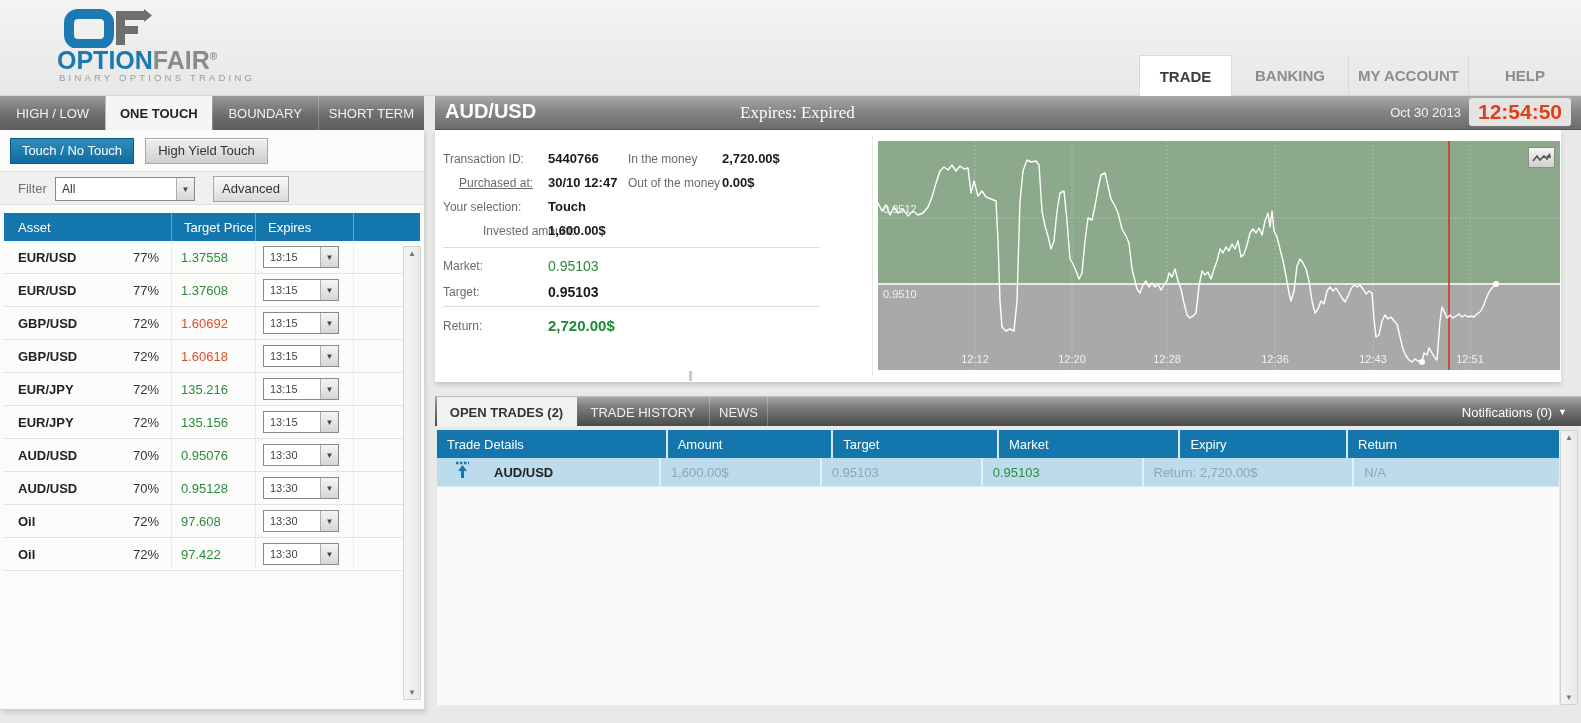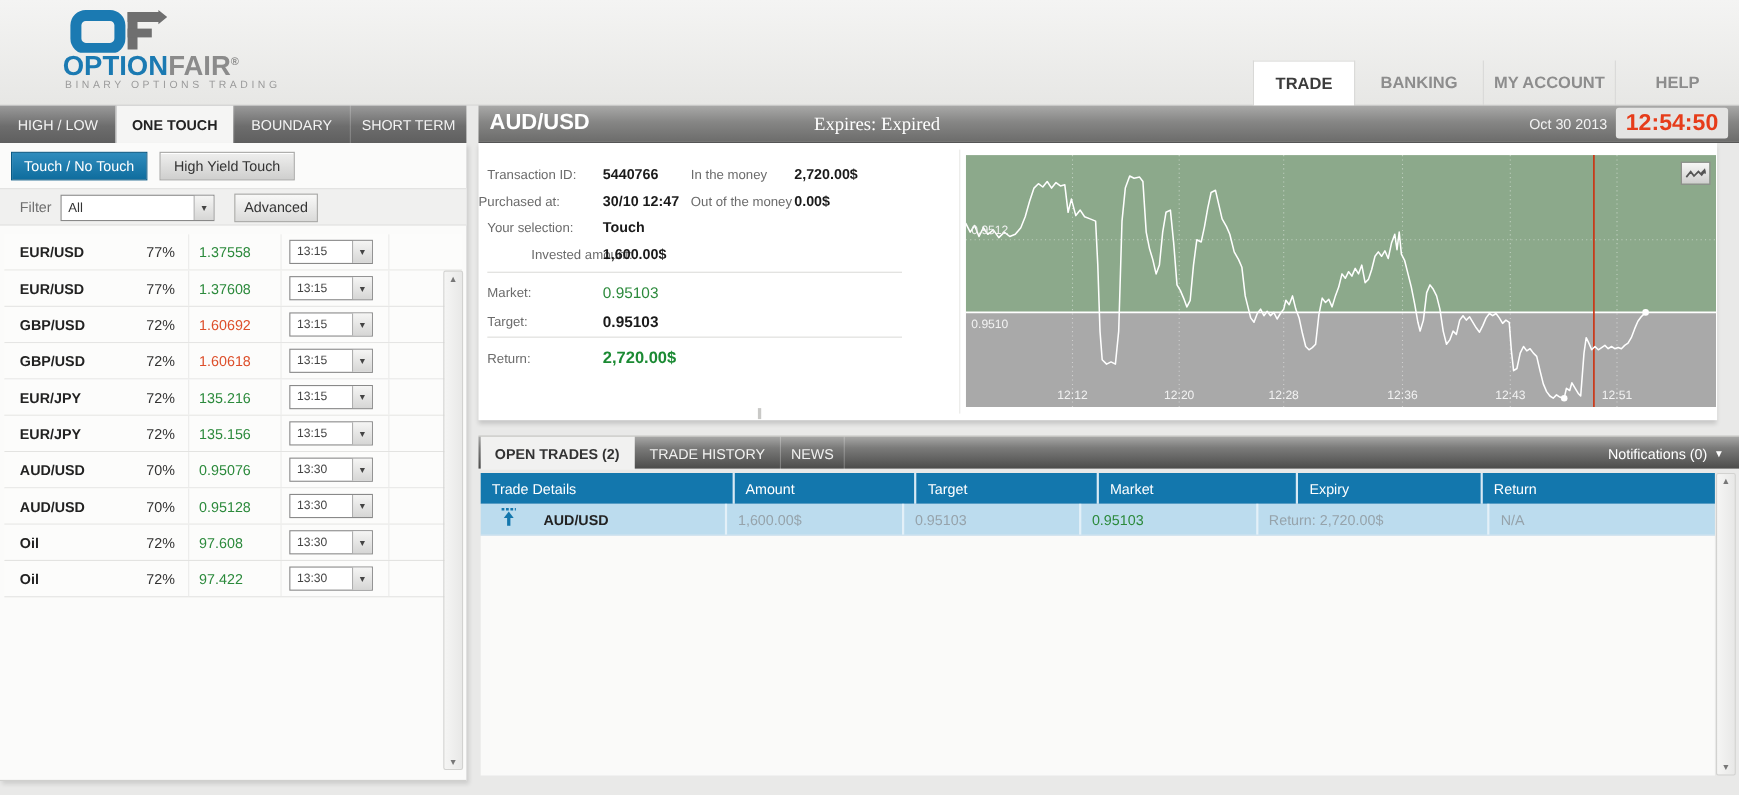--- a/index.html
+++ b/index.html
@@ -166,20 +166,26 @@
     </div>
     <div class="filter-row">
       <div class="filter-label">Filter</div>
       <div class="fselect filter-select">
         <span class="val">All</span>
         <span class="arrow-btn">▼</span>
       </div>
       <div class="btn-advanced">Advanced</div>
     </div>
     <div class="asset-table">
+      <div class="asset-head" id="asset-head">
+          <div class="hc hc-asset">Asset</div>
+          <div class="hc hc-price">Target Price</div>
+          <div class="hc hc-exp">Expires</div>
+          <div class="hc hc-blank"></div>
+        </div>
       <div id="asset-rows">
           <div class="arow">
             <div class="c c-asset">
               <span class="aname">EUR/USD</span>
               <span class="pct">77%</span>
             </div>
             <div class="c c-price up">1.37558</div>
             <div class="c c-exp">
               <div class="fselect row-select">
                 <span class="val">13:15</span>
@@ -320,21 +326,21 @@
       <div class="up">▲</div>
       <div class="down">▼</div>
     </div>
   </div>
 
   <div class="trade-panel">
     <div class="dl" style="left:8px;top:22px;">Transaction ID:</div>
     <div class="dv" style="left:113px;top:21px;">5440766</div>
     <div class="dl" style="left:193px;top:22px;">In the money</div>
     <div class="dv" style="left:287px;top:21px;">2,720.00$</div>
-    <div class="dl" style="left:0;top:46px;">Purchased at:</div>
+    <div class="dl" style="left:24px;top:46px;text-decoration:underline;">Purchased at:</div>
     <div class="dv" style="left:113px;top:45px;">30/10 12:47</div>
     <div class="dl" style="left:193px;top:46px;">Out of the money</div>
     <div class="dv" style="left:287px;top:45px;">0.00$</div>
     <div class="dl" style="left:8px;top:70px;">Your selection:</div>
     <div class="dv" style="left:113px;top:69px;">Touch</div>
     <div class="dl" style="left:8px;top:94px;margin-left:40px;">Invested amount:</div>
     <div class="dv" style="left:113px;top:93px;">1,600.00$</div>
     <div class="divider" style="top:117px;"></div>
     <div class="dl" style="left:8px;top:129px;">Market:</div>
     <div class="dv green" style="left:113px;top:128px;font-weight:normal;font-size:14px;">0.95103</div>

